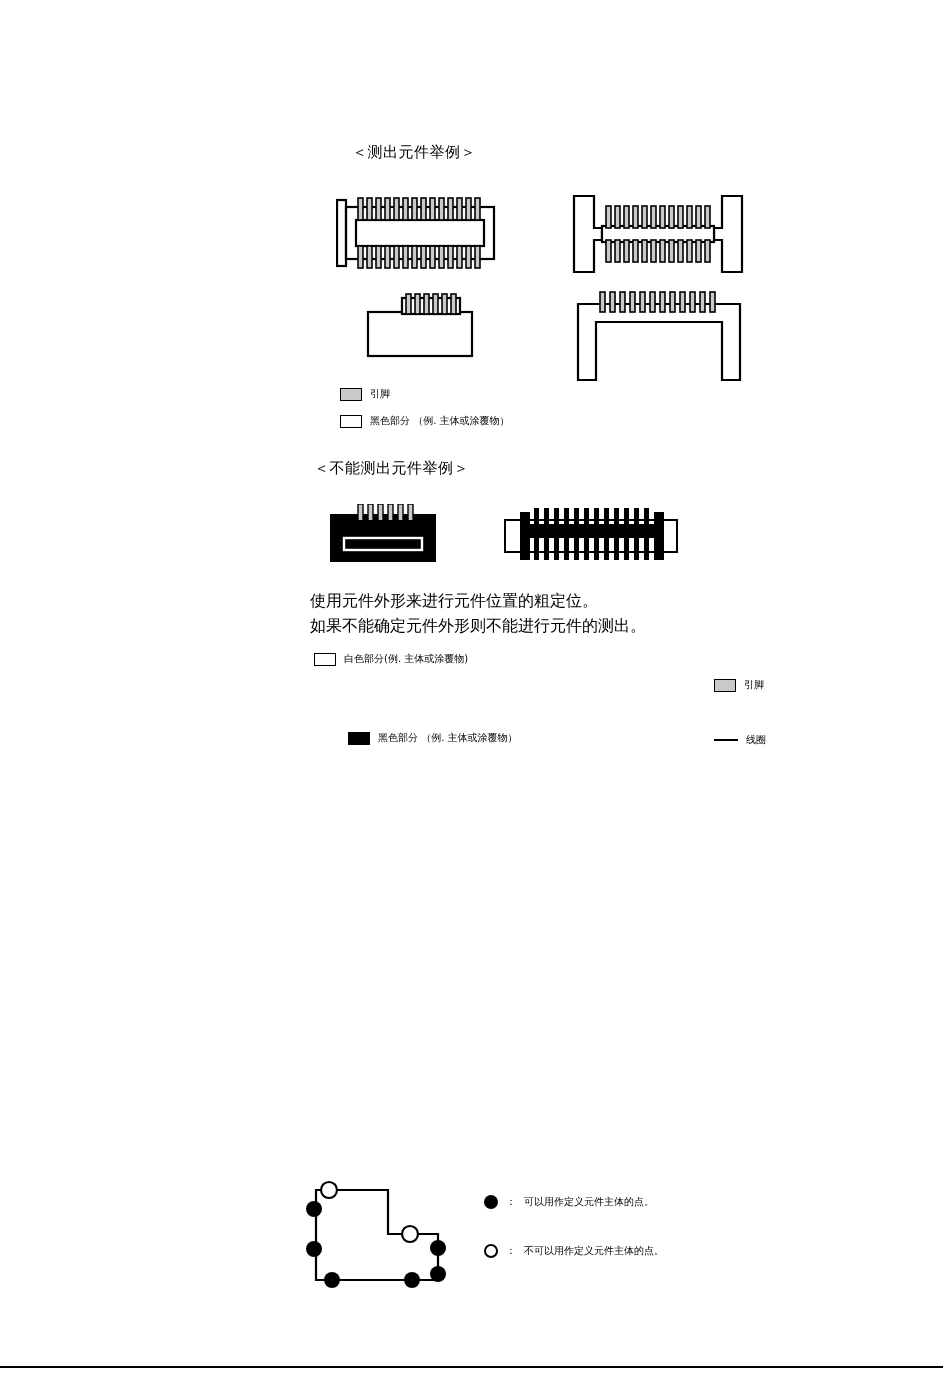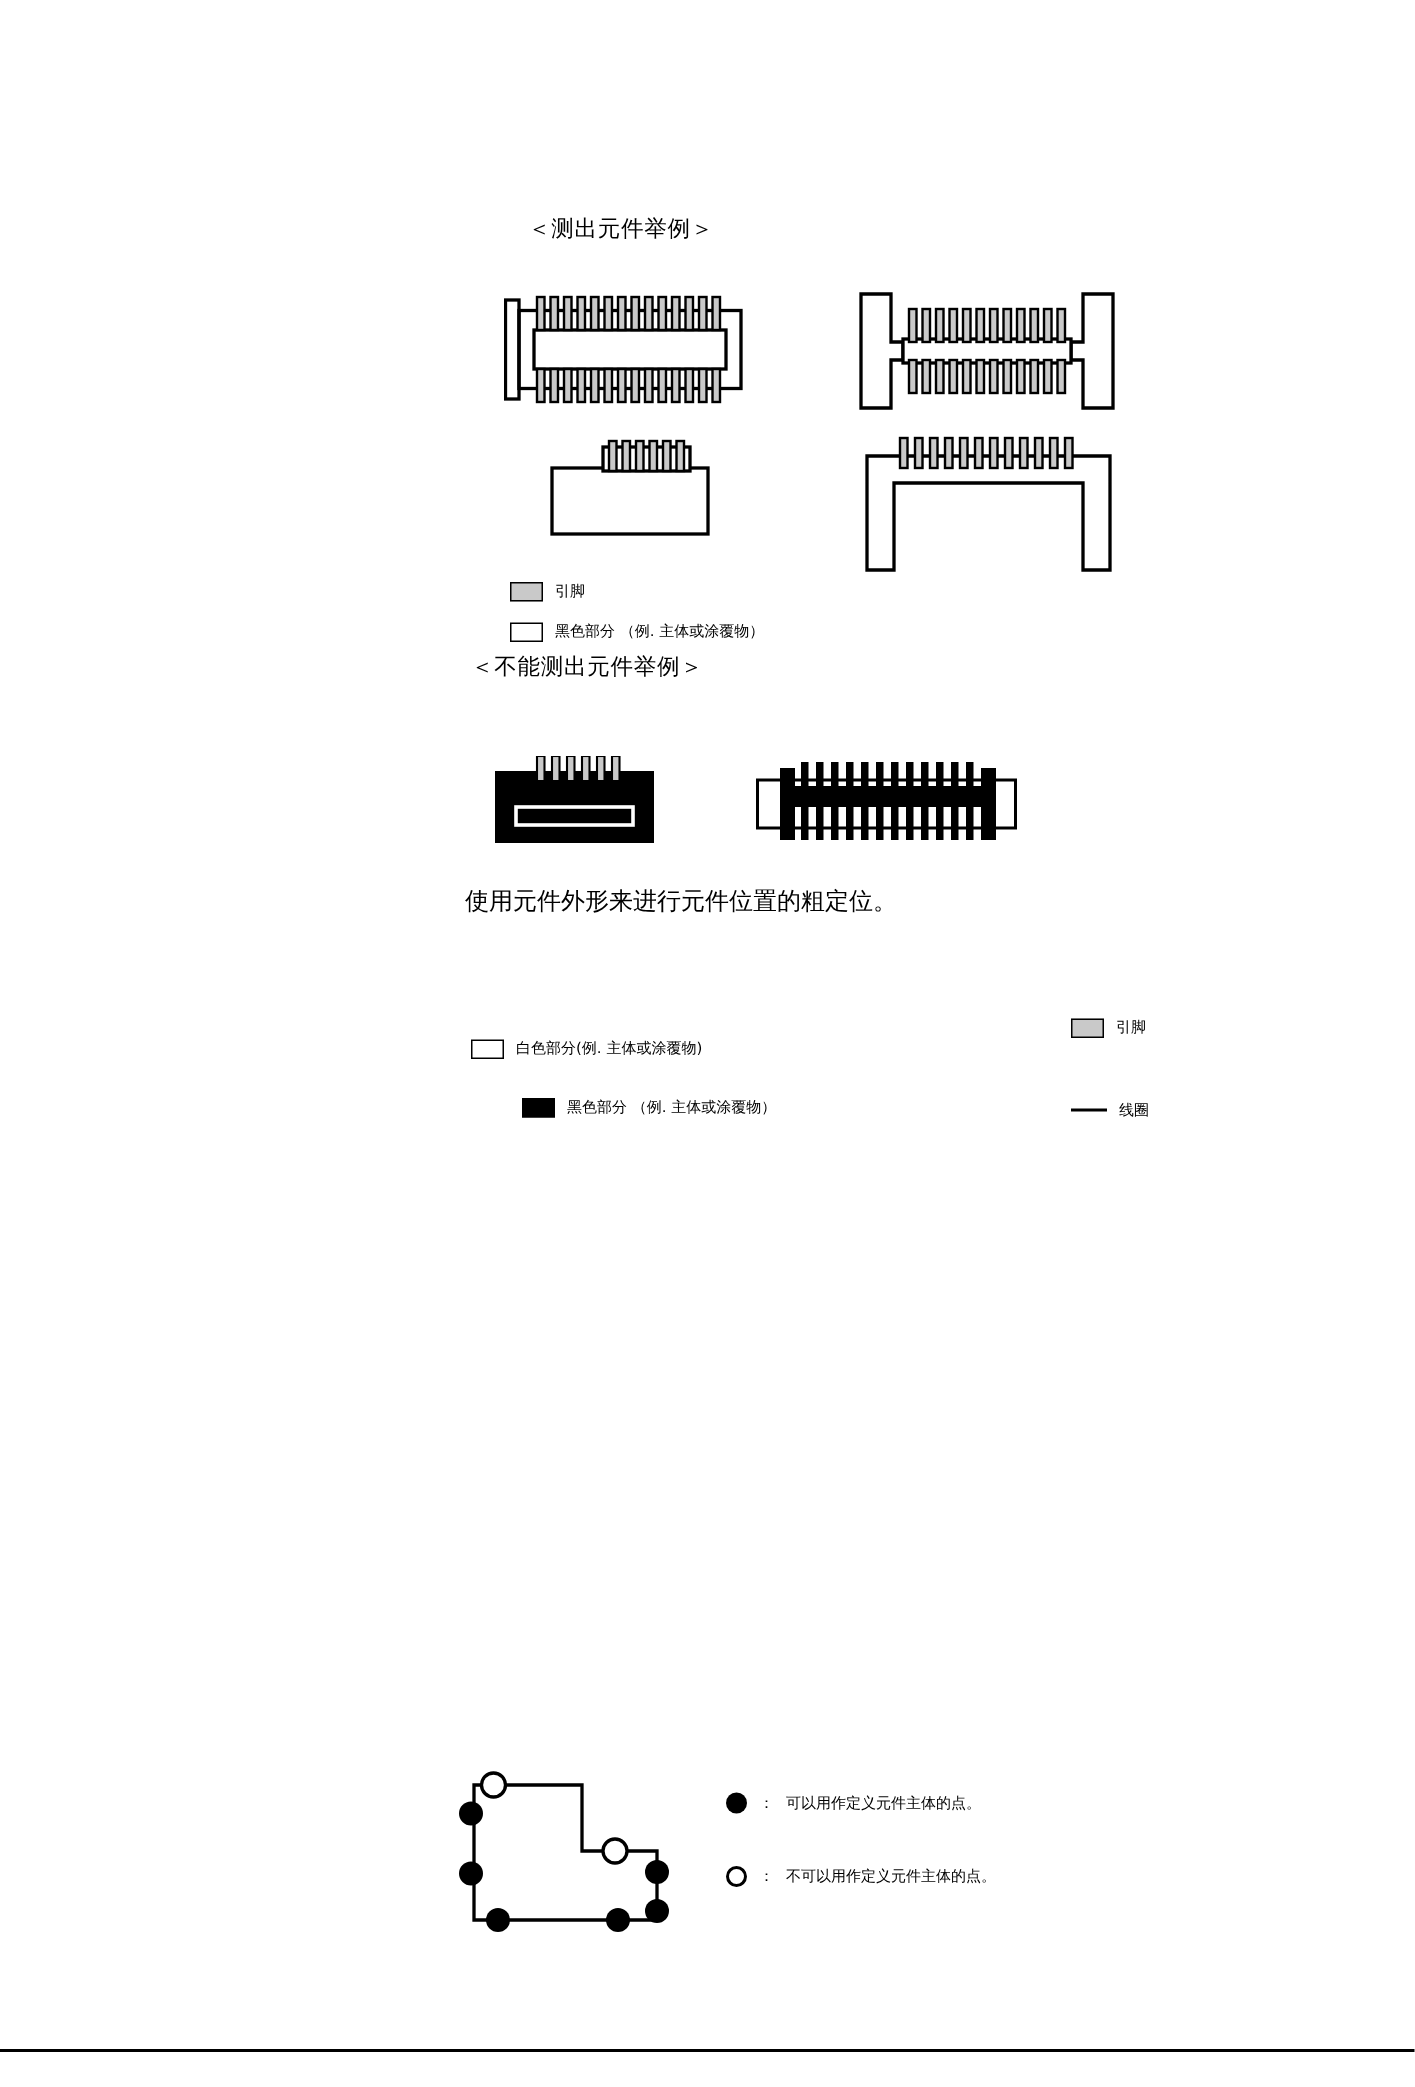--- a/index.html
+++ b/index.html
@@ -233,21 +233,21 @@
   <div class="abs row" style="left:340px; top:387px;">
     <span class="sw-gray"></span>
     <span class="legend-text">引脚</span>
   </div>
 
   <div class="abs row" style="left:340px; top:414px;">
     <span class="sw-white"></span>
     <span class="legend-text">黑色部分 （例. 主体或涂覆物）</span>
   </div>
 
-  <div class="abs heading" style="left:314px; top:435px;font-family:Liberation Serif, serif;">＜不能测出元件举例＞</div>
+  <div class="abs heading" style="left:314px; top:459px;font-family:Liberation Serif, serif;">＜不能测出元件举例＞</div>
 
   <div class="abs" style="left:330px; top:504px;">
     <svg width="106" height="58" viewBox="0 0 106 58">
 
       <rect x="0" y="10" width="106" height="48" fill="#000"></rect>
 
       <rect x="14" y="34" width="78" height="12" fill="none" stroke="#fff" stroke-width="2.4"></rect>
 
       <g fill="#c9c9c9" stroke="#000" stroke-width="1.4">
         <rect x="28" y="0" width="5" height="26"></rect>
@@ -283,22 +283,23 @@
         <rect x="120" y="2" width="5" height="52"></rect>
         <rect x="130" y="2" width="5" height="52"></rect>
         <rect x="140" y="2" width="5" height="52"></rect>
       </g>
 
       <rect x="26" y="18" width="124" height="14" fill="#000"></rect>
     </svg>
   </div>
 
   <div class="abs bodytext" style="left:310px; top:591px;">使用元件外形来进行元件位置的粗定位。</div>
-
-  <div class="abs row" style="left:314px; top:692px;">
+  <div class="abs bodytext" style="left:310px; top:616px;">如果不能确定元件外形则不能进行元件的测出。</div>
+
+  <div class="abs row" style="left:314px; top:652px;">
     <span class="sw-white"></span>
     <span class="legend-text">白色部分(例. 主体或涂覆物)</span>
   </div>
 
   <div class="abs row" style="left:314px; top:731px;margin-left:34px;">
     <span class="sw-black"></span>
     <span class="legend-text">黑色部分 （例. 主体或涂覆物）</span>
   </div>
 
   <div class="abs row" style="left:714px; top:678px;">

